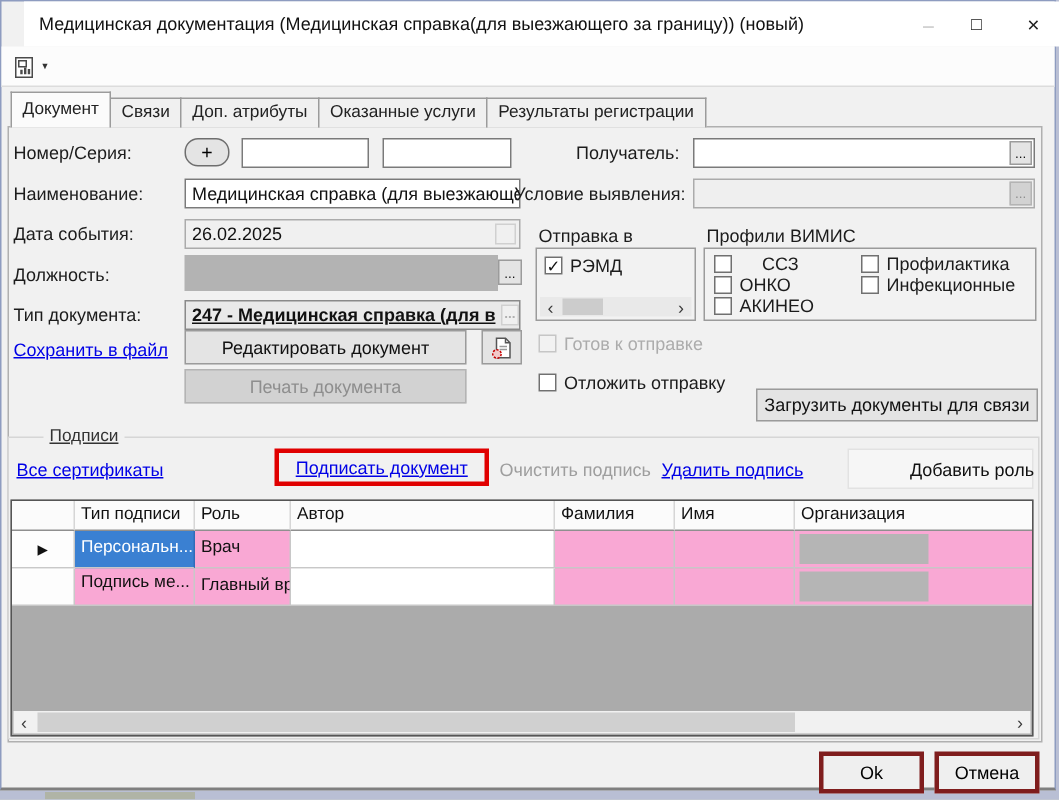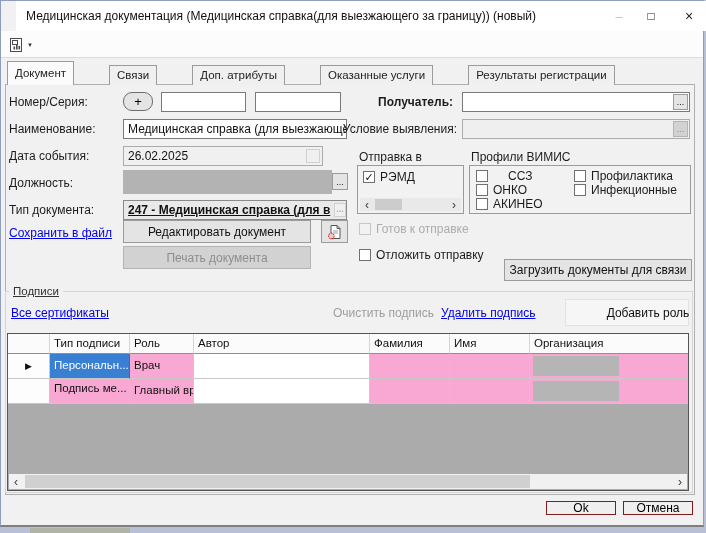--- a/index.html
+++ b/index.html
@@ -12,21 +12,21 @@
   .title{position:absolute;left:10px;top:0;height:30px;line-height:30px;font-size:12px;color:#111;white-space:nowrap;}
   .win-btn{position:absolute;top:0;width:30px;height:30px;display:flex;align-items:center;justify-content:center;font-size:13px;color:#222;}
   .win-btn.min{left:588px;color:#c2c2c2;}
   .win-btn.max{left:620px;font-size:12px;}
   .win-btn.close{left:658px;font-size:14px;}
   
   .toolbar{position:absolute;left:0;top:30px;width:100%;height:27px;background:#fcfcfc;border-bottom:1px solid #dcdcdc;box-sizing:border-box;}
   .tool-btn{position:absolute;left:5px;top:3px;width:34px;height:21px;display:flex;align-items:center;gap:3px;padding-left:3px;box-sizing:border-box;}
   .tool-caret{font-size:6px;color:#333;}
   
-  .tabs{position:absolute;left:6px;top:60px;height:24px;display:flex;align-items:flex-end;z-index:3;gap:36px;}
+  .tabs{position:absolute;left:6px;top:60px;height:24px;display:flex;align-items:flex-end;z-index:3;}
   .tab{box-sizing:border-box;height:20px;padding:3px 7px 0 7px;font-size:11.5px;color:#222;background:#f0f0f0;border:1px solid #9b9b9b;border-bottom:none;margin-left:-1px;white-space:nowrap;}
   .tab.active{height:24px;padding-top:5px;background:#fbfbfb;margin-left:0;position:relative;z-index:4;}
   .panel{position:absolute;left:4px;top:83px;width:690px;height:411px;box-sizing:border-box;border:1px solid #b0b0b0;background:#f1f1f1;z-index:1;}
   
   .abs{position:absolute;box-sizing:border-box;z-index:2;}
   .lbl{font-size:12px;color:#1c1c1c;height:20px;line-height:20px;white-space:nowrap;}
   .lbl.right{text-align:right;}
   .tb{background:#fff;border:1px solid #7a7a7a;height:20px;font-size:12px;line-height:17px;padding:1px 4px;color:#111;overflow:hidden;white-space:nowrap;}
   .tb.dis{background:#efefef;border-color:#ababab;}
   .mini-btn{position:absolute;top:2px;right:2px;width:15px;height:14px;background:#f0f0f0;border:1px solid #b5b5b5;font-size:9px;line-height:10px;text-align:center;color:#444;box-sizing:border-box;}
@@ -53,21 +53,21 @@
   
   .dg{position:absolute;left:6px;top:332px;width:682px;height:158px;background:#ababab;border:1px solid #555;box-sizing:border-box;z-index:2;}
   .th,.td{position:absolute;box-sizing:border-box;font-size:11.5px;padding:3px 4px;overflow:hidden;white-space:nowrap;color:#111;}
   .th{top:0;height:20px;background:#fbfbfb;border-right:1px solid #d6d6d6;border-bottom:1px solid #8f8f8f;}
   .td{border-right:1px solid #c8c8c8;border-bottom:1px solid #c8c8c8;}
   .td.gray{background:#f9a8d4;}
   .td.white{background:#ffffff;}
   .td.sel{background:#3a80d2;color:#ffffff;border-right-color:#2f6cb8;}
   .rowhdr{background:#fdfdfd;display:flex;align-items:center;justify-content:center;font-size:9px;color:#111;}
   .cell-redact{position:absolute;background:#b5b5b5;}
-  .footer-btn{position:absolute;top:500px;width:70px;height:14px;background:#efefef;border:1px solid #7f1d1d;font-size:12px;display:flex;align-items:center;justify-content:center;box-sizing:border-box;z-index:2;}
+  .footer-btn{position:absolute;top:500px;width:70px;height:28px;background:#efefef;border:3px solid #7f1d1d;font-size:12px;display:flex;align-items:center;justify-content:center;box-sizing:border-box;z-index:2;}
   .taskbar-accent{position:absolute;left:30px;top:528px;width:100px;height:5px;background:#a9ab80;opacity:.55;}
   svg{display:block;}
 </style>
 </head>
 <body>
 
 <div class="screen">
   <div class="taskbar-accent"></div>
   <div class="window">
 
@@ -104,36 +104,36 @@
 
     <div class="abs lbl" style="left:8px;top:91px;width:108px;">Номер/Серия:</div>
     <div class="abs pill" style="left:122px;top:91px;width:30px;height:19px;">+</div>
     <div class="abs tb" style="left:160px;top:91px;width:85px;"></div>
     <div class="abs tb" style="left:254px;top:91px;width:86px;"></div>
 
     <div class="abs lbl" style="left:8px;top:118px;width:108px;">Наименование:</div>
     <div class="abs tb" style="left:122px;top:118px;width:224px;">Медицинская справка (для выезжающего</div>
 
     <div class="abs lbl" style="left:8px;top:145px;width:108px;">Дата события:</div>
-    <div class="abs tb dis" style="left:122px;top:145px;width:200px;background:#f0f0f0;">
+    <div class="abs tb dis" style="left:122px;top:145px;width:224px;background:#f0f0f0;">
       <span>26.02.2025</span>
       <span class="mini-btn dis" style="width:14px;"></span>
     </div>
 
     <div class="abs lbl" style="left:8px;top:172px;width:108px;">Должность:</div>
     <div class="abs redact" style="left:122px;top:169px;width:209px;height:24px;"></div>
     <div class="abs btn" style="left:331px;top:172px;width:16px;height:17px;font-size:9px;">...</div>
 
     <div class="abs lbl" style="left:8px;top:199px;width:108px;">Тип документа:</div>
     <div class="abs tb" style="left:122px;top:199px;width:224px;background:#e9e9e9;border-color:#8a8a8a;font-weight:bold;text-decoration:underline;">
       <span>247 - Медицинская справка (для в</span>
       <span class="mini-btn dis" style="width:12px;right:0;">...</span>
     </div>
 
-    <div class="abs lbl right" style="left:352px;top:91px;width:100px;font-weight:bold;">Получатель:</div>
+    <div class="abs lbl right" style="left:352px;top:91px;width:100px;">Получатель:</div>
     <div class="abs tb" style="left:461px;top:91px;width:228px;"></div>
     <div class="abs btn" style="left:672px;top:93px;width:15px;height:16px;font-size:9px;">...</div>
 
     <div class="abs lbl right" style="left:340px;top:118px;width:116px;">Условие выявления:</div>
     <div class="abs tb dis" style="left:461px;top:118px;width:228px;"></div>
     <div class="abs btn dis" style="left:672px;top:120px;width:15px;height:16px;font-size:9px;">...</div>
 
     <div class="abs lbl" style="left:358px;top:146px;">Отправка в</div>
     <div class="abs lbl" style="left:470px;top:146px;">Профили ВИМИС</div>
 
@@ -191,23 +191,26 @@
       <span class="box"></span>
       <span>Готов к отправке</span>
     </div>
     <div class="abs cb" style="left:358px;top:247px;">
       <span class="box"></span>
       <span>Отложить отправку</span>
     </div>
     <div class="abs btn" style="left:503px;top:258px;width:188px;height:22px;">Загрузить документы для связи</div>
 
     <div class="abs grp" style="left:4px;top:290px;width:688px;height:202px;"></div>
-    <div class="abs grp-label" style="left:8px;top:283px;text-decoration:underline;">Подписи</div>
+    <div class="abs grp-label" style="left:28px;top:283px;text-decoration:underline;">Подписи</div>
 
     <a class="abs link" style="left:10px;top:305px;">Все сертификаты</a>
+    <div class="abs red-rect" style="left:182px;top:298px;width:143px;height:25px;">
+      <a class="link">Подписать документ</a>
+    </div>
     <div class="abs plain" style="left:332px;top:305px;">Очистить подпись</div>
     <a class="abs link" style="left:440px;top:305px;">Удалить подпись</a>
     <div class="abs btn flat" style="left:564px;top:298px;width:124px;height:27px;">Добавить роль</div>
 
     <div class="dg">
 
       <div class="th" style="left:0;width:42px;"></div>
       <div class="th" style="left:42px;width:80px;">Тип подписи</div>
       <div class="th" style="left:122px;width:64px;">Роль</div>
       <div class="th" style="left:186px;width:176px;">Автор</div>

